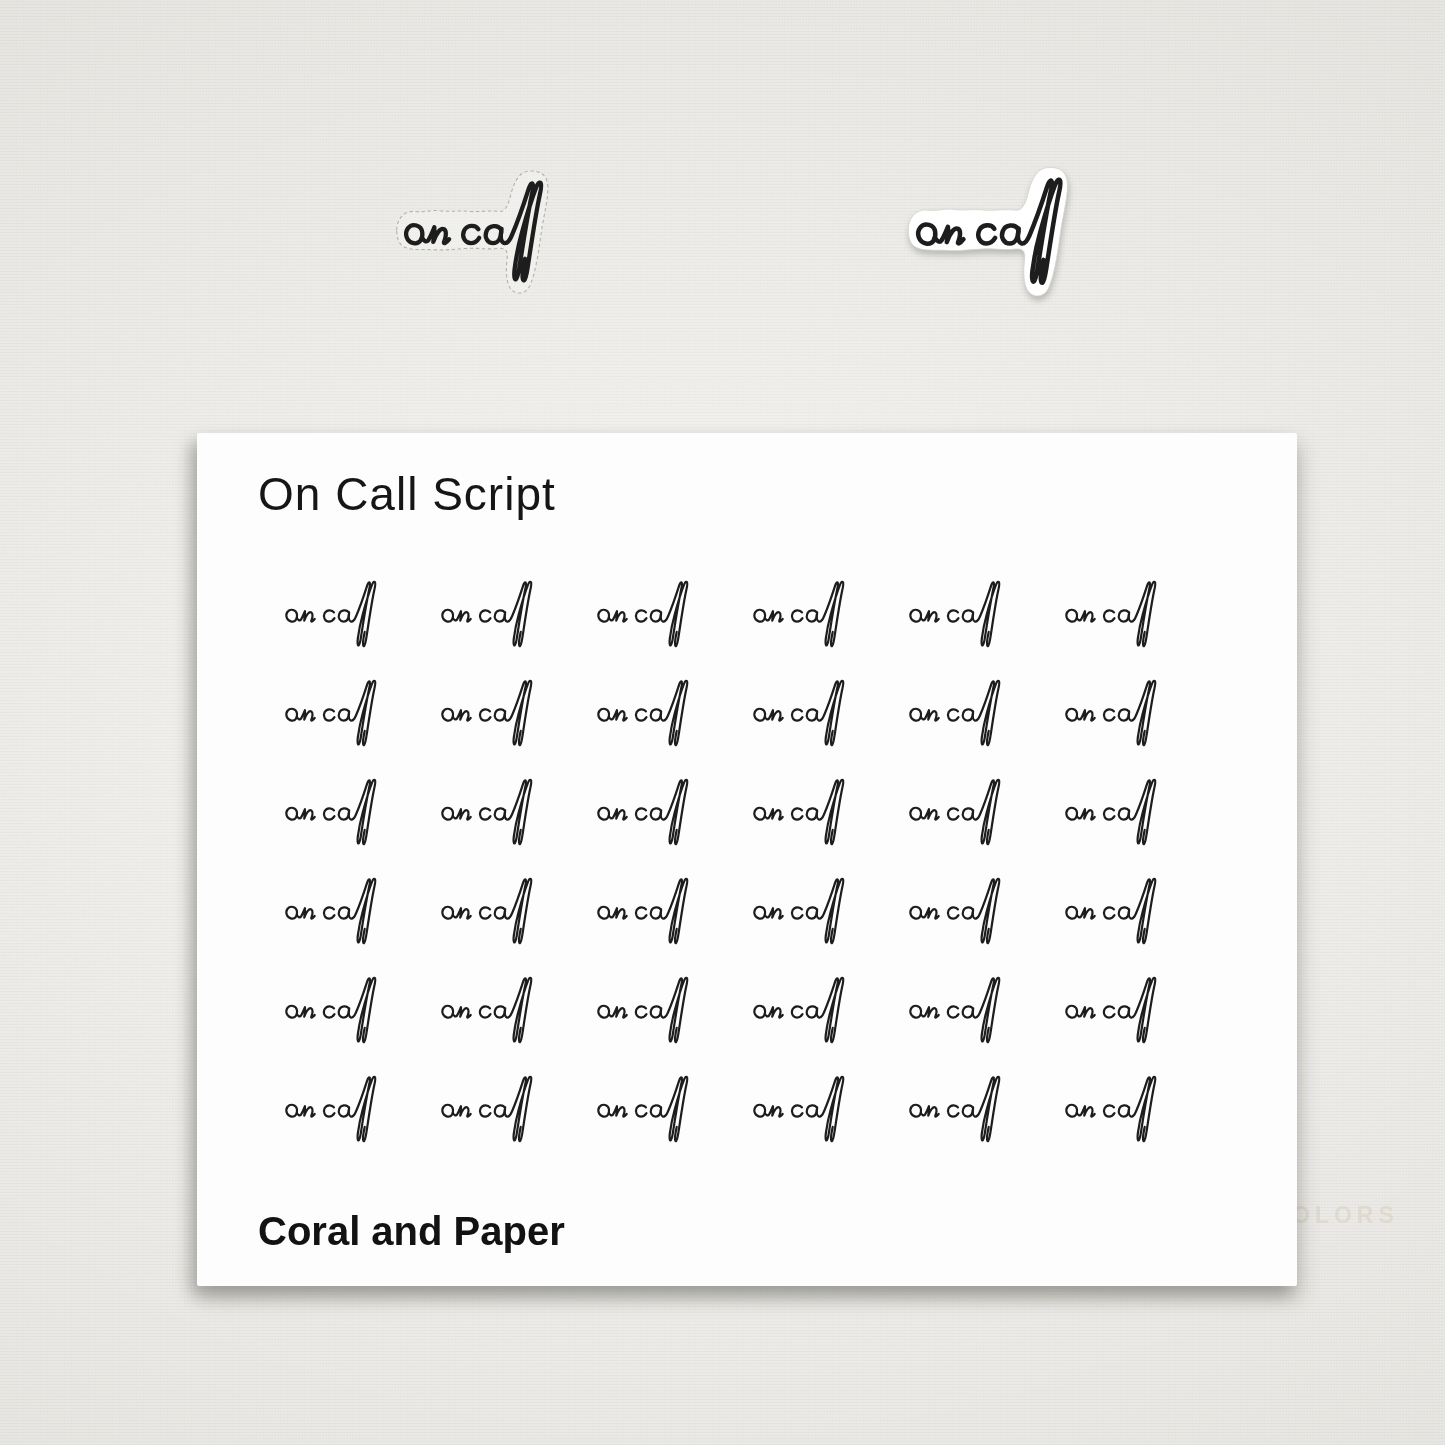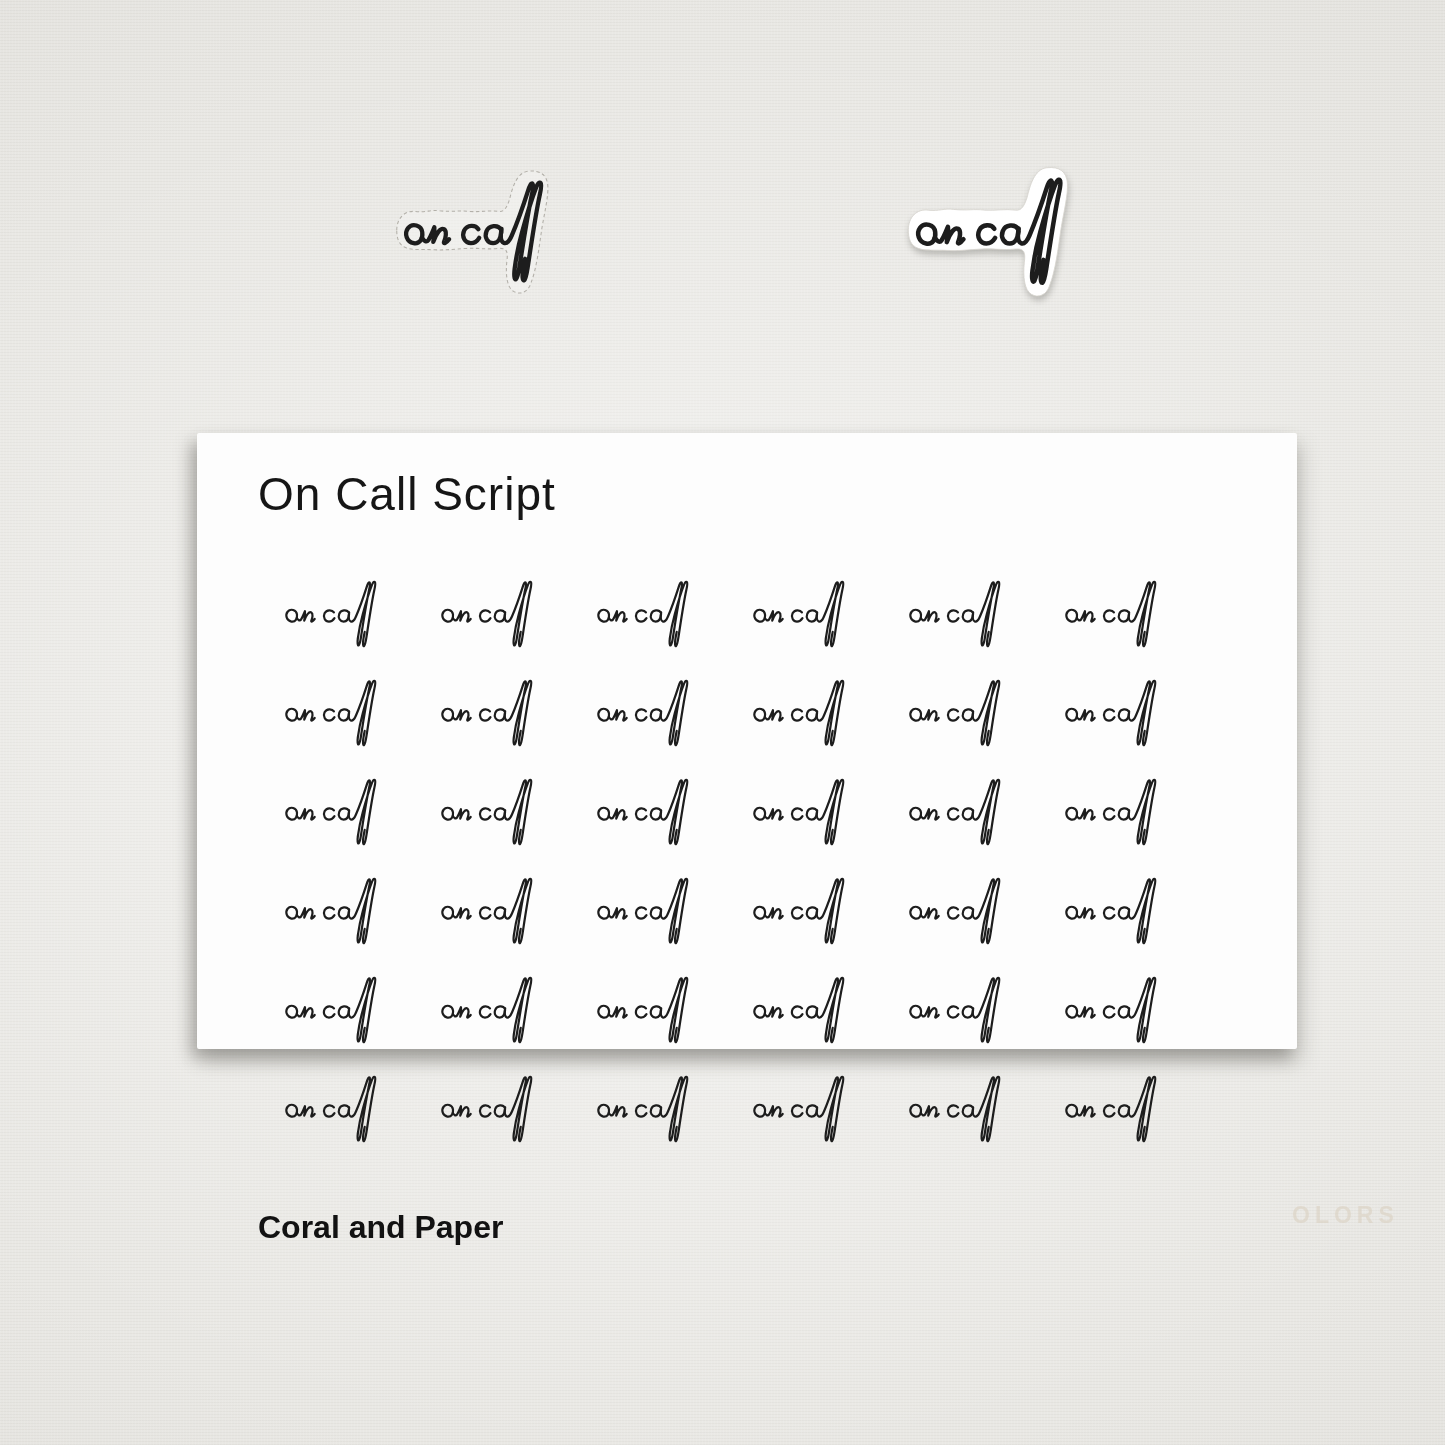--- a/index.html
+++ b/index.html
@@ -26,39 +26,39 @@
   
   .sticker{position:absolute;z-index:1;}
   .sticker.clear{left:386px;top:166px;width:188px;height:142px;}
   .sticker.white{left:897px;top:164px;width:198px;height:146px;
     filter:drop-shadow(1px 4px 3px rgba(90,88,82,.35));}
   .blob-clear{fill:rgba(247,246,243,.45);stroke:#b3b0a9;stroke-width:.8;stroke-dasharray:2.5 2;}
   .blob-white{fill:#ffffff;stroke:#d7d5cf;stroke-width:.6;}
   .sticker-stroke{stroke-width:3.2;}
   
   .sheet{
-    position:absolute;left:197px;top:433px;width:1100px;height:616px;z-index:2;
+    position:absolute;left:197px;top:433px;width:1100px;height:853px;z-index:2;
     background:#fdfdfd;border-radius:2px;
     box-shadow:-7px 9px 16px rgba(95,93,87,.40), 4px 12px 20px rgba(95,93,87,.28);
   }
   .sheet-title{
     position:absolute;left:61px;top:38px;margin:0;
     font-size:46px;font-weight:400;letter-spacing:1px;line-height:1;
     color:#161616;
   }
   .grid{
     position:absolute;left:60px;top:135px;width:938px;height:596px;
     display:grid;grid-template-columns:repeat(6,156px);grid-template-rows:repeat(6,99px);
   }
   .cell{display:flex;align-items:center;justify-content:center;}
   .cell svg{width:124px;height:84px;color:#1d1d1d;}
   .grid-stroke{stroke-width:2.5;}
   .brand{
     position:absolute;left:61px;top:778px;margin:0;
-    font-size:32px;font-weight:bold;letter-spacing:0px;line-height:1;
+    font-size:40px;font-weight:bold;letter-spacing:0px;line-height:1;
     color:#121212;
   }
   .defs-holder{position:absolute;width:0;height:0;overflow:hidden;}
 </style>
 </head>
 <body style="--ink: #1d1d1d; --fabric: #e9e8e4;">
 
 <svg class="defs-holder" aria-hidden="true">
   <defs>
     <g id="word-oncall" fill="none" stroke="currentColor" stroke-linecap="round" stroke-linejoin="round">

